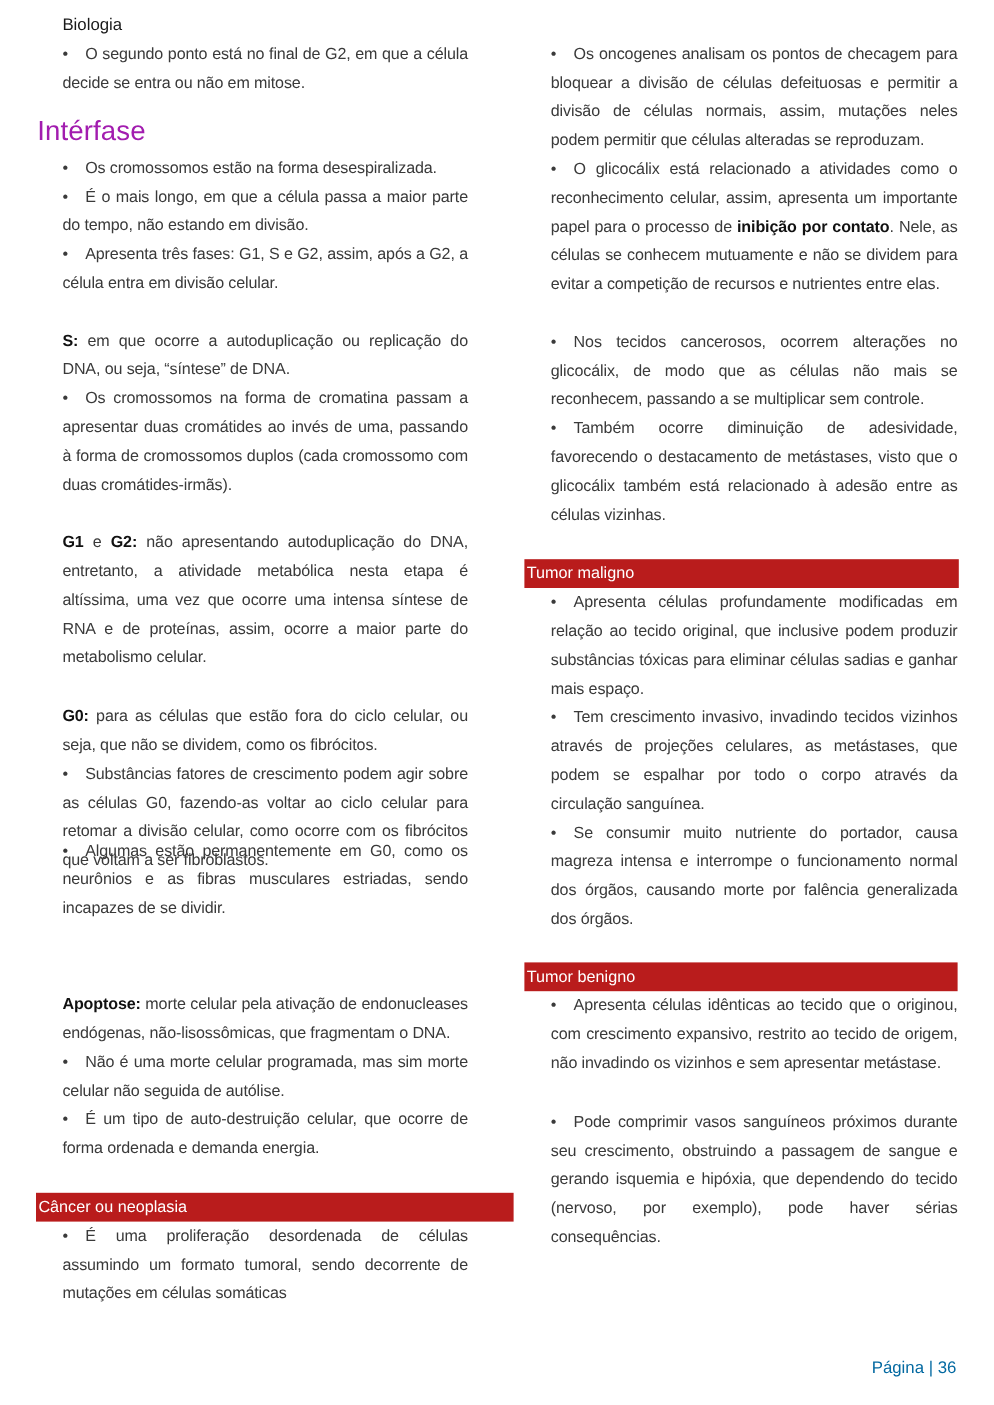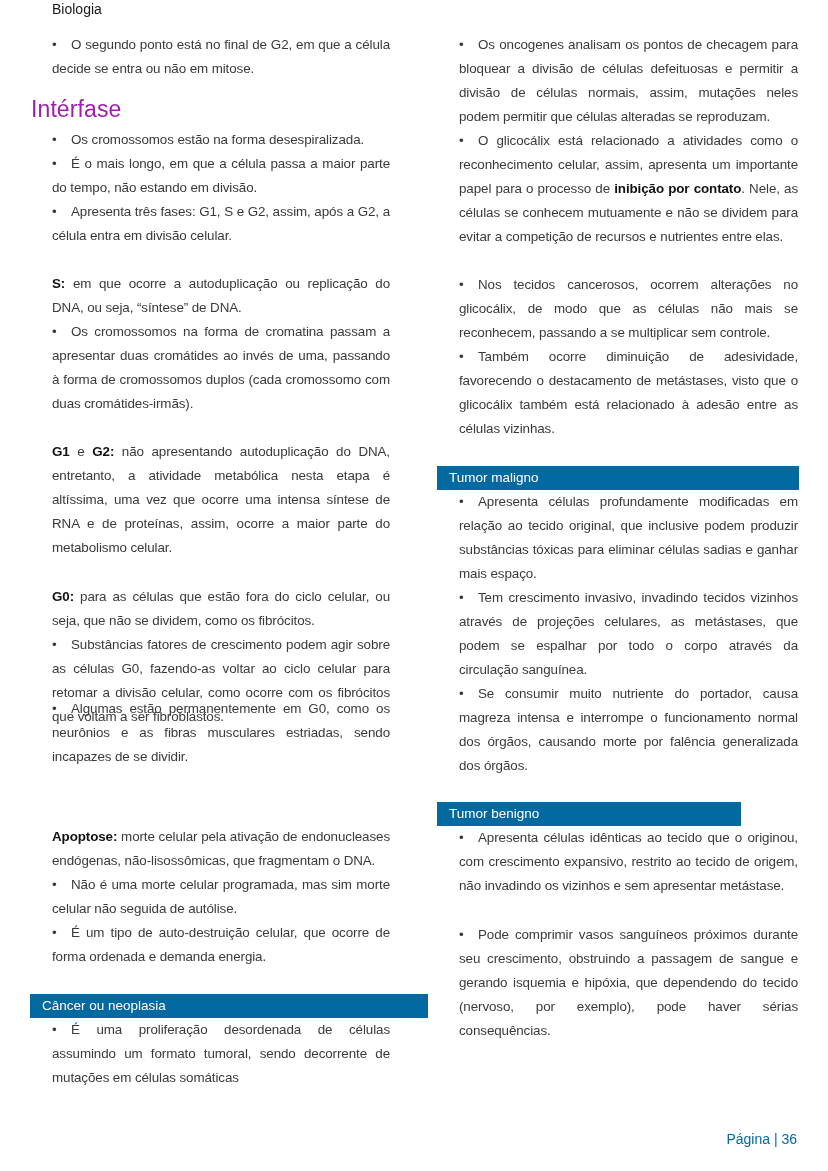--- a/index.html
+++ b/index.html
@@ -2,21 +2,21 @@
 <html><head>
 <meta charset="utf-8">
 <style>
   html, body { margin: 0; padding: 0; background: #ffffff; }
   body {
     width: 828px; height: 1171px; position: relative; overflow: hidden;
     font-family: "Liberation Sans", "DejaVu Sans", sans-serif;
     color: #3a3a3a;
   }
   .page-header {
-    position: absolute; left: 52px; top: 1px;
+    position: absolute; left: 52px; top: 12px;
     font-size: 14px; color: #1a1a1a; font-weight: normal; text-align: center;
   }
   .col {
     position: absolute; top: 0;
   }
   .col-left { left: 0; width: 414px; }
   .col-right { left: 414px; width: 414px; }
   .p {
     position: absolute;
     font-size: 13.4px; line-height: 24px;
@@ -25,23 +25,23 @@
   }
   .col-left .p { left: 52px; width: 338px; }
   .col-right .p { left: 45px; width: 339px; }
   .bullet-dot { display: inline-block; width: 19px; }
   b { color:#111;margin-top:45px; }
   .h-purple {
     position: absolute; left: 31px; top: 96px;
     font-size: 23px; color: #a21caf; letter-spacing: 0.1px;
   }
   .bar {
-    position: absolute; height: 24px; background: #0369a1;
+    position: absolute; height: 24px; background: #b91c1c;
     color: #ffffff; font-size: 13.5px; line-height: 24px;
-    padding-left: 12px; box-sizing: border-box;
+    padding-left: 2px; box-sizing: border-box;
   }
   .footer {
     position: absolute; right: 31px; top: 1131px;
     font-size: 14px; color: #0369a1;
   }
 </style>
 </head>
 <body>
 
 <div class="page-header">Biologia</div>
@@ -118,21 +118,21 @@
   <div class="p" style="top:490px">
     <span class="bullet-dot">•</span><span>Apresenta células profundamente modificadas em relação ao tecido original, que inclusive podem produzir substâncias tóxicas para eliminar células sadias e ganhar mais espaço.</span>
   </div>
   <div class="p" style="top:586px">
     <span class="bullet-dot">•</span><span>Tem crescimento invasivo, invadindo tecidos vizinhos através de projeções celulares, as metástases, que podem se espalhar por todo o corpo através da circulação sanguínea.</span>
   </div>
   <div class="p" style="top:682px">
     <span class="bullet-dot">•</span><span>Se consumir muito nutriente do portador, causa magreza intensa e interrompe o funcionamento normal dos órgãos, causando morte por falência generalizada dos órgãos.</span>
   </div>
 
-  <div class="bar" style="left:23px; top:802px; width:304px;">Tumor benigno</div>
+  <div class="bar" style="left:23px; top:802px; width:361px;">Tumor benigno</div>
   <div class="p" style="top:826px">
     <span class="bullet-dot">•</span><span>Apresenta células idênticas ao tecido que o originou, com crescimento expansivo, restrito ao tecido de origem, não invadindo os vizinhos e sem apresentar metástase.</span>
   </div>
   <div class="p" style="top:923px">
     <span class="bullet-dot">•</span><span>Pode comprimir vasos sanguíneos próximos durante seu crescimento, obstruindo a passagem de sangue e gerando isquemia e hipóxia, que dependendo do tecido (nervoso, por exemplo), pode haver sérias consequências.</span>
   </div>
 </div>
 
 <div class="footer">Página | 36</div>
 

